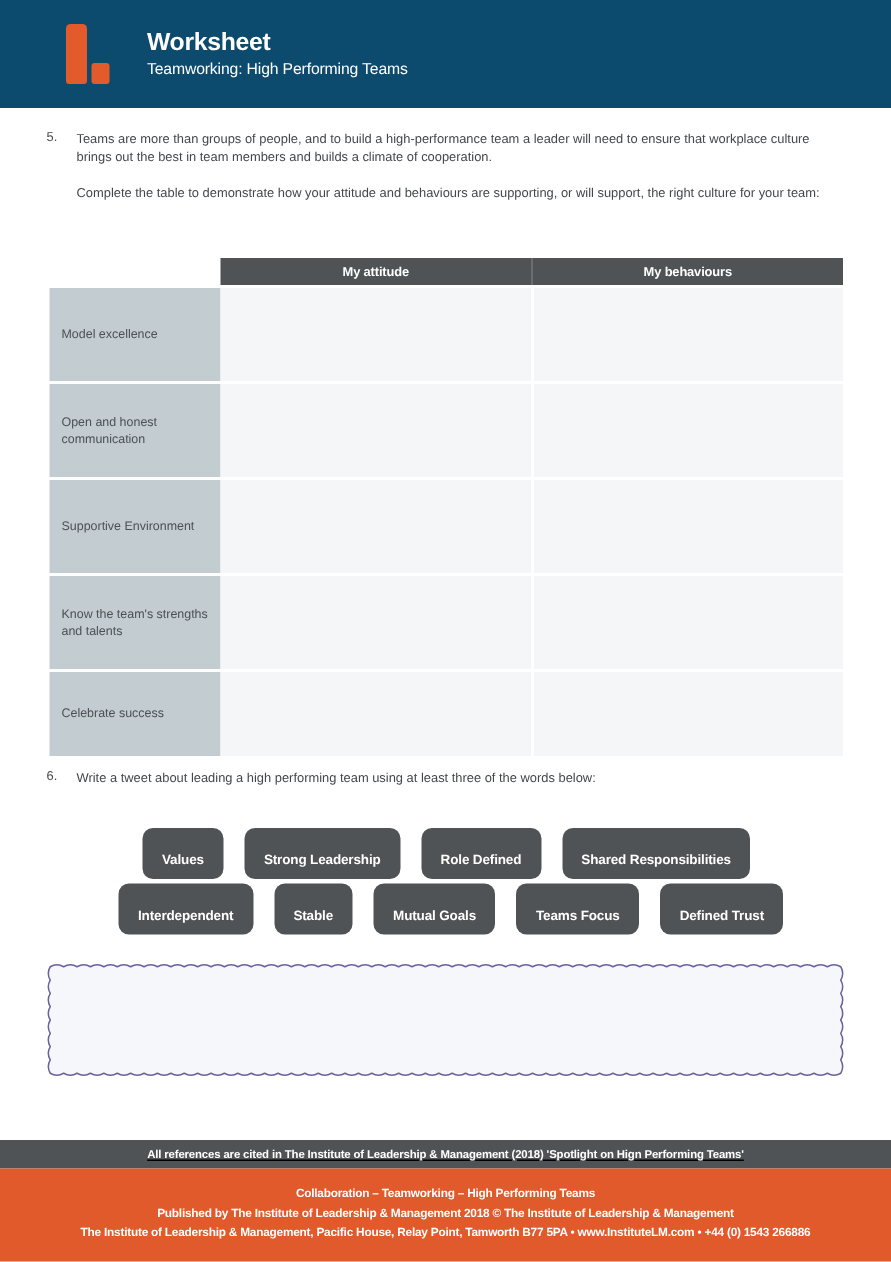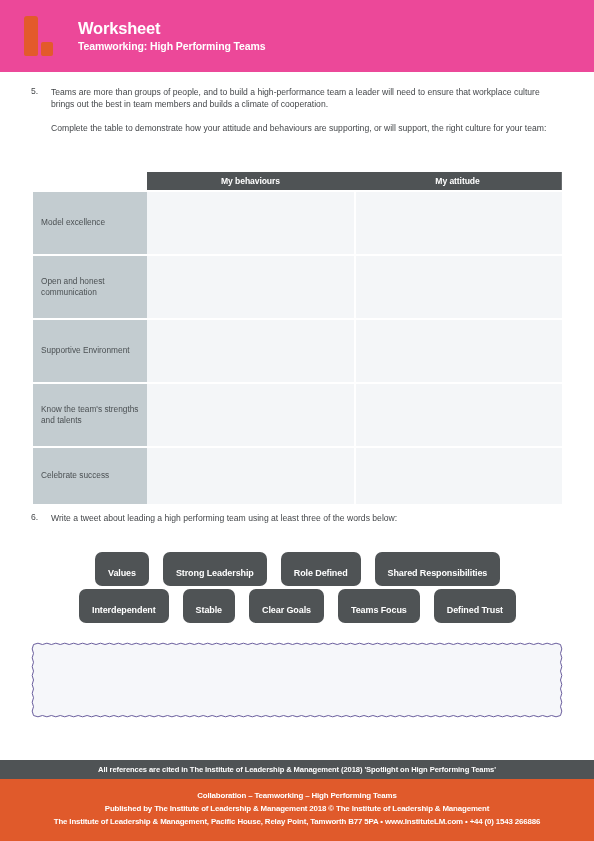--- a/index.html
+++ b/index.html
@@ -17,23 +17,24 @@
     width: 594px;
     height: 841px;
     background: #ffffff;
   }
 
   
   #header {
     position: absolute;
     left: 0; top: 0;
     width: 594px; height: 72px;
-    background: #ec4899;
+    background: #0c4a6e;
     display: flex;
     align-items: center;
+    padding-left: 20px;
   }
 
   #logo {
     position: relative;
     width: 34px; height: 40px;
     margin-left: 24px;
     flex: 0 0 auto;
   }
   #logo .bar-tall {
     position: absolute;
@@ -54,21 +55,21 @@
   #header-title {
     color: #ffffff;
     font-size: 16.5px;
     font-weight: bold;
     letter-spacing: -0.2px;
     line-height: 19px;
   }
   #header-subtitle {
     color: #ffffff;
     font-size: 10.5px;
-    font-weight: bold;
+    font-weight: normal;
     letter-spacing: -0.1px;
     line-height: 15px;
     margin-top: 1px;
   }
 
   
   #content {
     position: absolute;
     left: 0; top: 72px;
     width: 594px;
@@ -189,20 +190,21 @@
 
   
   #ref-bar {
     position: absolute;
     left: 0; top: 760px;
     width: 594px; height: 19px;
     background: #4f5355;
     display: flex;
     align-items: center;
     justify-content: center;
+    text-decoration: underline;
   }
   #ref-bar span {
     color: #ffffff;
     font-size: 7.6px;
     font-weight: bold;
     letter-spacing: -0.1px;
   }
 
   #footer {
     position: absolute;
@@ -239,22 +241,22 @@
   <div id="content">
 
     <div id="q5" class="qblock">
       <div class="qnum" style="top:0">5.</div>
       <div id="q5-para1" class="qtext">Teams are more than groups of people, and to build a high-performance team a leader will need to ensure that workplace culture brings out the best in team members and builds a climate of cooperation.</div>
       <div id="q5-para2" class="qtext">Complete the table to demonstrate how your attitude and behaviours are supporting, or will support, the right culture for your team:</div>
 
       <div id="table">
         <div id="table-head">
           <div class="spacer"></div>
+          <div class="th first">My attitude</div>
           <div class="th">My behaviours</div>
-          <div class="th first">My attitude</div>
         </div>
 
         <div class="trow h-first">
           <div class="label">Model excellence</div>
           <div class="cell first"></div>
           <div class="cell"></div>
         </div>
 
         <div class="trow h-reg">
           <div class="label">Open and honest communication</div>
@@ -289,21 +291,21 @@
       <div class="pill-row" id="pill-row-1">
         <div class="pill">Values</div>
         <div class="pill">Strong Leadership</div>
         <div class="pill">Role Defined</div>
         <div class="pill">Shared Responsibilities</div>
       </div>
 
       <div class="pill-row" id="pill-row-2">
         <div class="pill">Interdependent</div>
         <div class="pill">Stable</div>
-        <div class="pill">Clear Goals</div>
+        <div class="pill">Mutual Goals</div>
         <div class="pill">Teams Focus</div>
         <div class="pill">Defined Trust</div>
       </div>
     </div>
 
     <div id="answer-box">
       <svg width="532" height="76" viewBox="0 0 532 76">
         <path id="wavy-path" fill="#f6f7fa" stroke="#6b5f9e" stroke-width="1" d="M 2.5 2.5 Q 6.966101694915254 -0.10000000000000009 11.432203389830509 2.5 Q 15.898305084745763 -0.10000000000000009 20.364406779661017 2.5 Q 24.83050847457627 -0.10000000000000009 29.296610169491526 2.5 Q 33.76271186440678 -0.10000000000000009 38.228813559322035 2.5 Q 42.69491525423729 -0.10000000000000009 47.16101694915254 2.5 Q 51.62711864406779 -0.10000000000000009 56.093220338983045 2.5 Q 60.55932203389831 -0.10000000000000009 65.02542372881356 2.5 Q 69.49152542372882 -0.10000000000000009 73.95762711864407 2.5 Q 78.42372881355932 -0.10000000000000009 82.88983050847457 2.5 Q 87.35593220338983 -0.10000000000000009 91.82203389830508 2.5 Q 96.28813559322033 -0.10000000000000009 100.75423728813558 2.5 Q 105.22033898305085 -0.10000000000000009 109.6864406779661 2.5 Q 114.15254237288136 -0.10000000000000009 118.61864406779661 2.5 Q 123.08474576271186 -0.10000000000000009 127.55084745762711 2.5 Q 132.0169491525424 -0.10000000000000009 136.48305084745763 2.5 Q 140.94915254237287 -0.10000000000000009 145.41525423728814 2.5 Q 149.8813559322034 -0.10000000000000009 154.34745762711864 2.5 Q 158.81355932203388 -0.10000000000000009 163.27966101694915 2.5 Q 167.74576271186442 -0.10000000000000009 172.21186440677965 2.5 Q 176.6779661016949 -0.10000000000000009 181.14406779661016 2.5 Q 185.61016949152543 -0.10000000000000009 190.07627118644066 2.5 Q 194.54237288135596 -0.10000000000000009 199.0084745762712 2.5 Q 203.47457627118644 -0.10000000000000009 207.9406779661017 2.5 Q 212.40677966101697 -0.10000000000000009 216.8728813559322 2.5 Q 221.33898305084745 -0.10000000000000009 225.8050847457627 2.5 Q 230.27118644067798 -0.10000000000000009 234.73728813559322 2.5 Q 239.20338983050846 -0.10000000000000009 243.66949152542372 2.5 Q 248.135593220339 -0.10000000000000009 252.60169491525423 2.5 Q 257.0677966101695 -0.10000000000000009 261.5338983050848 2.5 Q 266 -0.10000000000000009 270.46610169491527 2.5 Q 274.93220338983053 -0.10000000000000009 279.3983050847458 2.5 Q 283.864406779661 -0.10000000000000009 288.3305084745763 2.5 Q 292.79661016949154 -0.10000000000000009 297.2627118644068 2.5 Q 301.7288135593221 -0.10000000000000009 306.19491525423734 2.5 Q 310.66101694915255 -0.10000000000000009 315.1271186440678 2.5 Q 319.5932203389831 -0.10000000000000009 324.05932203389835 2.5 Q 328.52542372881356 -0.10000000000000009 332.99152542372883 2.5 Q 337.4576271186441 -0.10000000000000009 341.92372881355936 2.5 Q 346.3898305084746 -0.10000000000000009 350.85593220338984 2.5 Q 355.3220338983051 -0.10000000000000009 359.7881355932204 2.5 Q 364.2542372881356 -0.10000000000000009 368.72033898305085 2.5 Q 373.1864406779661 -0.10000000000000009 377.6525423728814 2.5 Q 382.11864406779665 -0.10000000000000009 386.5847457627119 2.5 Q 391.0508474576271 -0.10000000000000009 395.5169491525424 2.5 Q 399.98305084745766 -0.10000000000000009 404.44915254237293 2.5 Q 408.91525423728814 -0.10000000000000009 413.3813559322034 2.5 Q 417.8474576271187 -0.10000000000000009 422.31355932203394 2.5 Q 426.77966101694915 -0.10000000000000009 431.2457627118644 2.5 Q 435.7118644067797 -0.10000000000000009 440.17796610169495 2.5 Q 444.6440677966102 -0.10000000000000009 449.1101694915255 2.5 Q 453.5762711864407 -0.10000000000000009 458.04237288135596 2.5 Q 462.5084745762712 -0.10000000000000009 466.9745762711865 2.5 Q 471.4406779661017 -0.10000000000000009 475.90677966101697 2.5 Q 480.37288135593224 -0.10000000000000009 484.8389830508475 2.5 Q 489.3050847457627 -0.10000000000000009 493.771186440678 2.5 Q 498.23728813559325 -0.10000000000000009 502.7033898305085 2.5 Q 507.1694915254238 -0.10000000000000009 511.63559322033905 2.5 Q 516.1016949152543 -0.10000000000000009 520.5677966101695 2.5 Q 525.0338983050847 -0.10000000000000009 529.5 2.5 Q 532.1 6.9375 529.5 11.375 Q 532.1 15.8125 529.5 20.25 Q 532.1 24.6875 529.5 29.125 Q 532.1 33.5625 529.5 38 Q 532.1 42.4375 529.5 46.875 Q 532.1 51.3125 529.5 55.75 Q 532.1 60.1875 529.5 64.625 Q 532.1 69.0625 529.5 73.5 Q 525.0338983050847 76.1 520.5677966101695 73.5 Q 516.1016949152543 76.1 511.63559322033893 73.5 Q 507.1694915254237 76.1 502.70338983050846 73.5 Q 498.2372881355932 76.1 493.7711864406779 73.5 Q 489.3050847457627 76.1 484.83898305084745 73.5 Q 480.3728813559322 76.1 475.9067796610169 73.5 Q 471.4406779661017 76.1 466.97457627118644 73.5 Q 462.50847457627117 76.1 458.0423728813559 73.5 Q 453.5762711864407 76.1 449.1101694915254 73.5 Q 444.64406779661016 76.1 440.1779661016949 73.5 Q 435.7118644067796 76.1 431.24576271186436 73.5 Q 426.77966101694915 76.1 422.3135593220339 73.5 Q 417.8474576271186 76.1 413.38135593220335 73.5 Q 408.91525423728814 76.1 404.4491525423729 73.5 Q 399.9830508474576 76.1 395.51694915254234 73.5 Q 391.05084745762707 76.1 386.5847457627118 73.5 Q 382.1186440677966 76.1 377.6525423728813 73.5 Q 373.1864406779661 76.1 368.72033898305085 73.5 Q 364.2542372881356 76.1 359.7881355932203 73.5 Q 355.32203389830505 76.1 350.8559322033898 73.5 Q 346.3898305084746 76.1 341.9237288135593 73.5 Q 337.45762711864404 76.1 332.9915254237288 73.5 Q 328.52542372881356 76.1 324.0593220338983 73.5 Q 319.59322033898303 76.1 315.12711864406776 73.5 Q 310.6610169491525 76.1 306.19491525423723 73.5 Q 301.728813559322 76.1 297.26271186440675 73.5 Q 292.79661016949154 76.1 288.3305084745763 73.5 Q 283.864406779661 76.1 279.39830508474574 73.5 Q 274.9322033898305 76.1 270.4661016949152 73.5 Q 266 76.1 261.53389830508473 73.5 Q 257.06779661016947 76.1 252.60169491525423 73.5 Q 248.135593220339 76.1 243.66949152542375 73.5 Q 239.20338983050846 76.1 234.73728813559322 73.5 Q 230.27118644067792 76.1 225.80508474576268 73.5 Q 221.33898305084745 76.1 216.8728813559322 73.5 Q 212.4067796610169 76.1 207.94067796610167 73.5 Q 203.47457627118644 76.1 199.0084745762712 73.5 Q 194.5423728813559 76.1 190.07627118644066 73.5 Q 185.61016949152543 76.1 181.1440677966102 73.5 Q 176.6779661016949 76.1 172.21186440677965 73.5 Q 167.74576271186442 76.1 163.27966101694918 73.5 Q 158.81355932203388 76.1 154.34745762711864 73.5 Q 149.88135593220335 76.1 145.4152542372881 73.5 Q 140.94915254237287 76.1 136.48305084745763 73.5 Q 132.01694915254234 76.1 127.5508474576271 73.5 Q 123.08474576271188 76.1 118.61864406779662 73.5 Q 114.15254237288134 76.1 109.68644067796609 73.5 Q 105.22033898305087 76.1 100.75423728813561 73.5 Q 96.28813559322033 76.1 91.82203389830508 73.5 Q 87.3559322033898 76.1 82.88983050847455 73.5 Q 78.42372881355932 76.1 73.95762711864407 73.5 Q 69.49152542372879 76.1 65.02542372881354 73.5 Q 60.55932203389831 76.1 56.09322033898306 73.5 Q 51.62711864406778 76.1 47.161016949152526 73.5 Q 42.6949152542373 76.1 38.22881355932205 73.5 Q 33.76271186440677 76.1 29.29661016949151 73.5 Q 24.830508474576234 76.1 20.36440677966098 73.5 Q 15.898305084745756 76.1 11.432203389830502 73.5 Q 6.966101694915279 76.1 2.500000000000025 73.5 Q -0.10000000000000009 69.0625 2.5 64.625 Q -0.10000000000000009 60.1875 2.5 55.75 Q -0.10000000000000009 51.3125 2.5 46.875 Q -0.10000000000000009 42.4375 2.5 38 Q -0.10000000000000009 33.5625 2.5 29.125 Q -0.10000000000000009 24.6875 2.5 20.25 Q -0.10000000000000009 15.8125 2.5 11.375 Q -0.10000000000000009 6.9375 2.5 2.5 Z"></path>
       </svg>
     </div>

